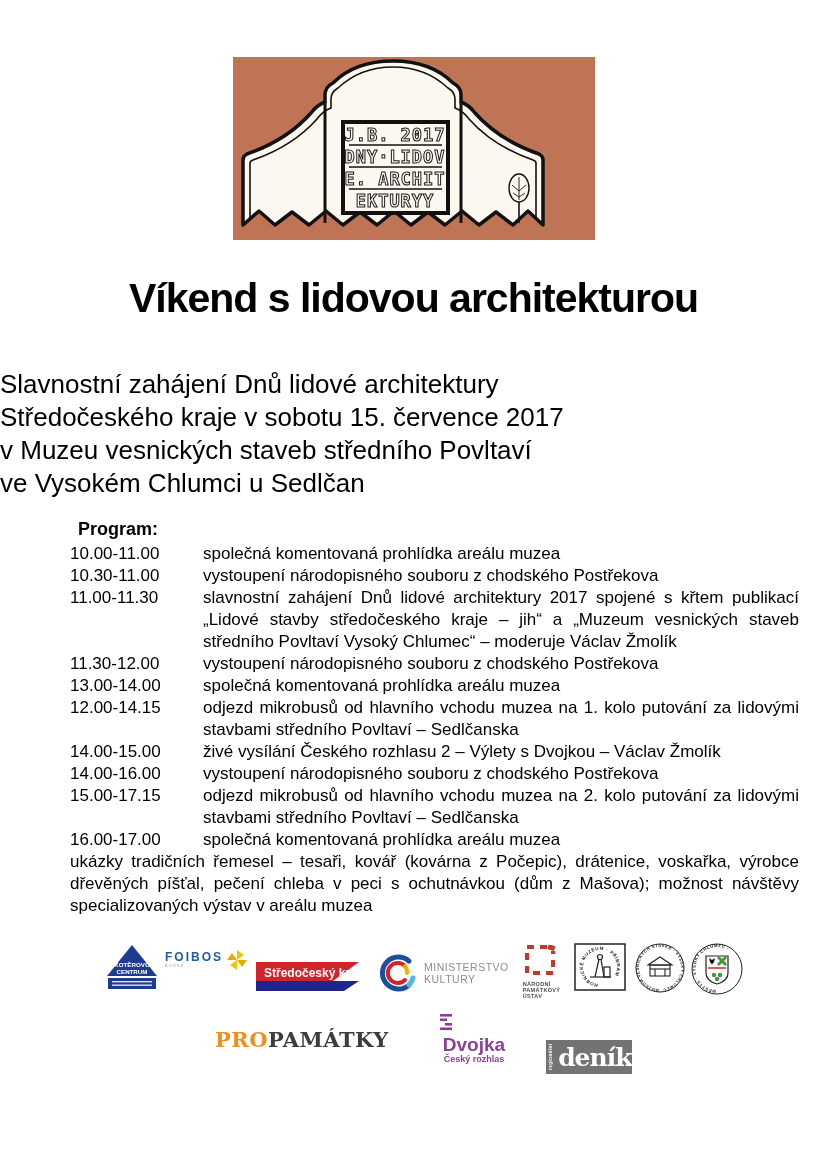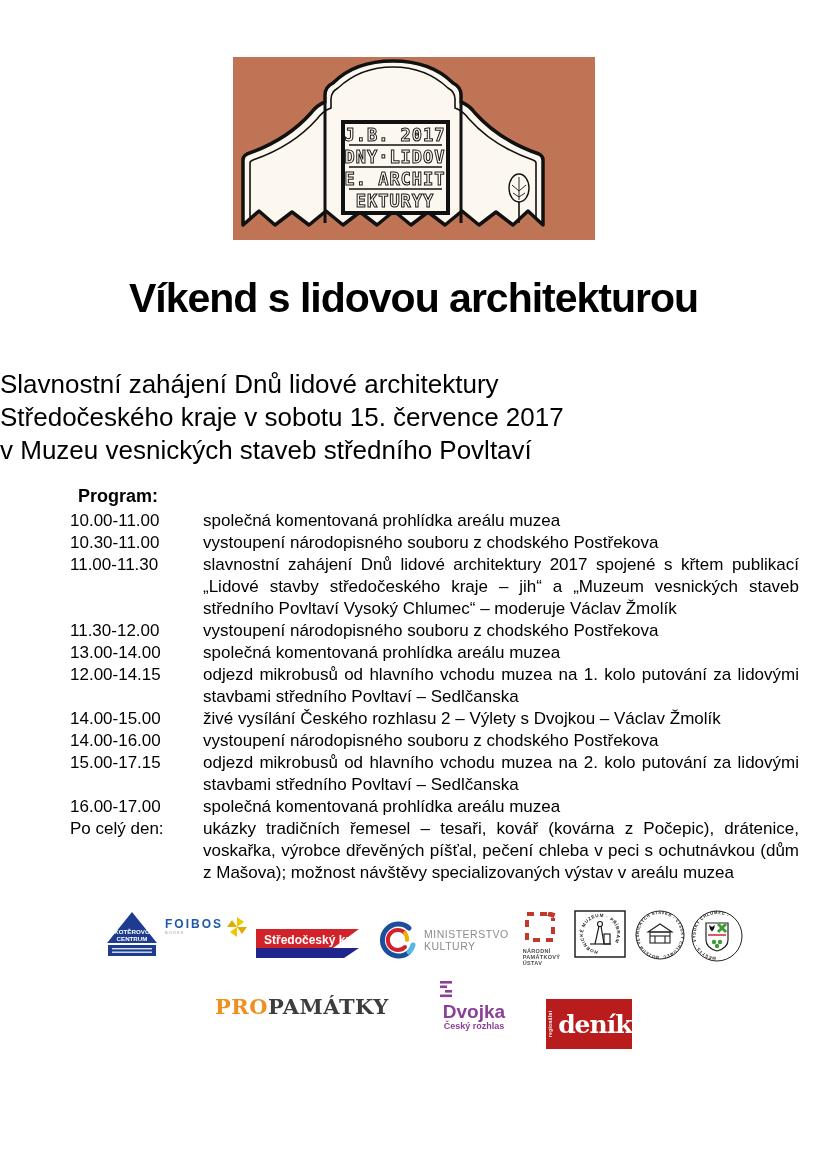--- a/index.html
+++ b/index.html
@@ -65,21 +65,21 @@
     font-size:21px;letter-spacing:0.5px;
   }
   .propamatky .p1{color:#ef8f1f;}
   .propamatky .p2{color:#3e3d3b;}
   .dvojka{margin-left:22px;display:flex;align-items:flex-start;flex-direction:column;}
   .dvojka-txt{margin-left:5px;color:#8b3f98;}
   .dvojka-name{font-size:19px;font-weight:700;line-height:19px;}
   .dvojka-sub{font-size:9px;font-weight:700;line-height:11px;text-align:center;}
   .denik{
     margin-left:14px;
-    width:86px;height:50px;background:#b91c1c;
+    width:86px;height:34px;background:#737373;
     display:flex;align-items:center;
     position:relative;
     margin-top:36px;
   }
   .denik-strip{
     position:absolute;left:2px;top:2px;bottom:2px;width:7px;
     color:#fff;font-size:4.5px;font-weight:700;
     writing-mode:vertical-rl;transform:rotate(180deg);
     text-align:center;letter-spacing:0.5px;
   }
@@ -123,20 +123,21 @@
       </g>
     </svg>
   </div>
 
   <h1 class="title">Víkend s lidovou architekturou</h1>
 
   <div class="subtitle">
     <div>Slavnostní zahájení Dnů lidové architektury</div>
     <div>Středočeského kraje v sobotu 15. července 2017</div>
     <div>v Muzeu vesnických staveb středního Povltaví</div>
+    <div>ve Vysokém Chlumci u Sedlčan</div>
   </div>
 
   <div class="program">
     <div class="program-heading">Program:</div>
 
     <div class="prow">
       <div class="ptime">10.00-11.00</div>
       <div class="pdesc">společná komentovaná prohlídka areálu muzea</div>
     </div>
     <div class="prow">
@@ -169,21 +170,20 @@
     </div>
     <div class="prow">
       <div class="ptime">15.00-17.15</div>
       <div class="pdesc">odjezd mikrobusů od hlavního vchodu muzea na 2. kolo putování za lidovými stavbami středního Povltaví – Sedlčanska</div>
     </div>
     <div class="prow">
       <div class="ptime">16.00-17.00</div>
       <div class="pdesc">společná komentovaná prohlídka areálu muzea</div>
     </div>
     <div class="prow">
-      <div class="ptime">Po celý den:</div>
       <div class="pdesc">ukázky tradičních řemesel – tesaři, kovář (kovárna z Počepic), drátenice, voskařka, výrobce dřevěných píšťal, pečení chleba v peci s ochutnávkou (dům z Mašova); možnost návštěvy specializovaných výstav v areálu muzea</div>
     </div>
   </div>
 
   <div class="logos1">
 
     <svg class="logo" width="54" height="50" viewBox="0 0 54 50">
       <polygon points="27,2 52,33 2,33" fill="#1d3c8f"></polygon>
       <text x="27" y="24" text-anchor="middle" fill="#fff" font-size="6.2" font-weight="700">KOTĚROVO</text>
       <text x="27" y="31" text-anchor="middle" fill="#fff" font-size="6.2" font-weight="700">CENTRUM</text>

